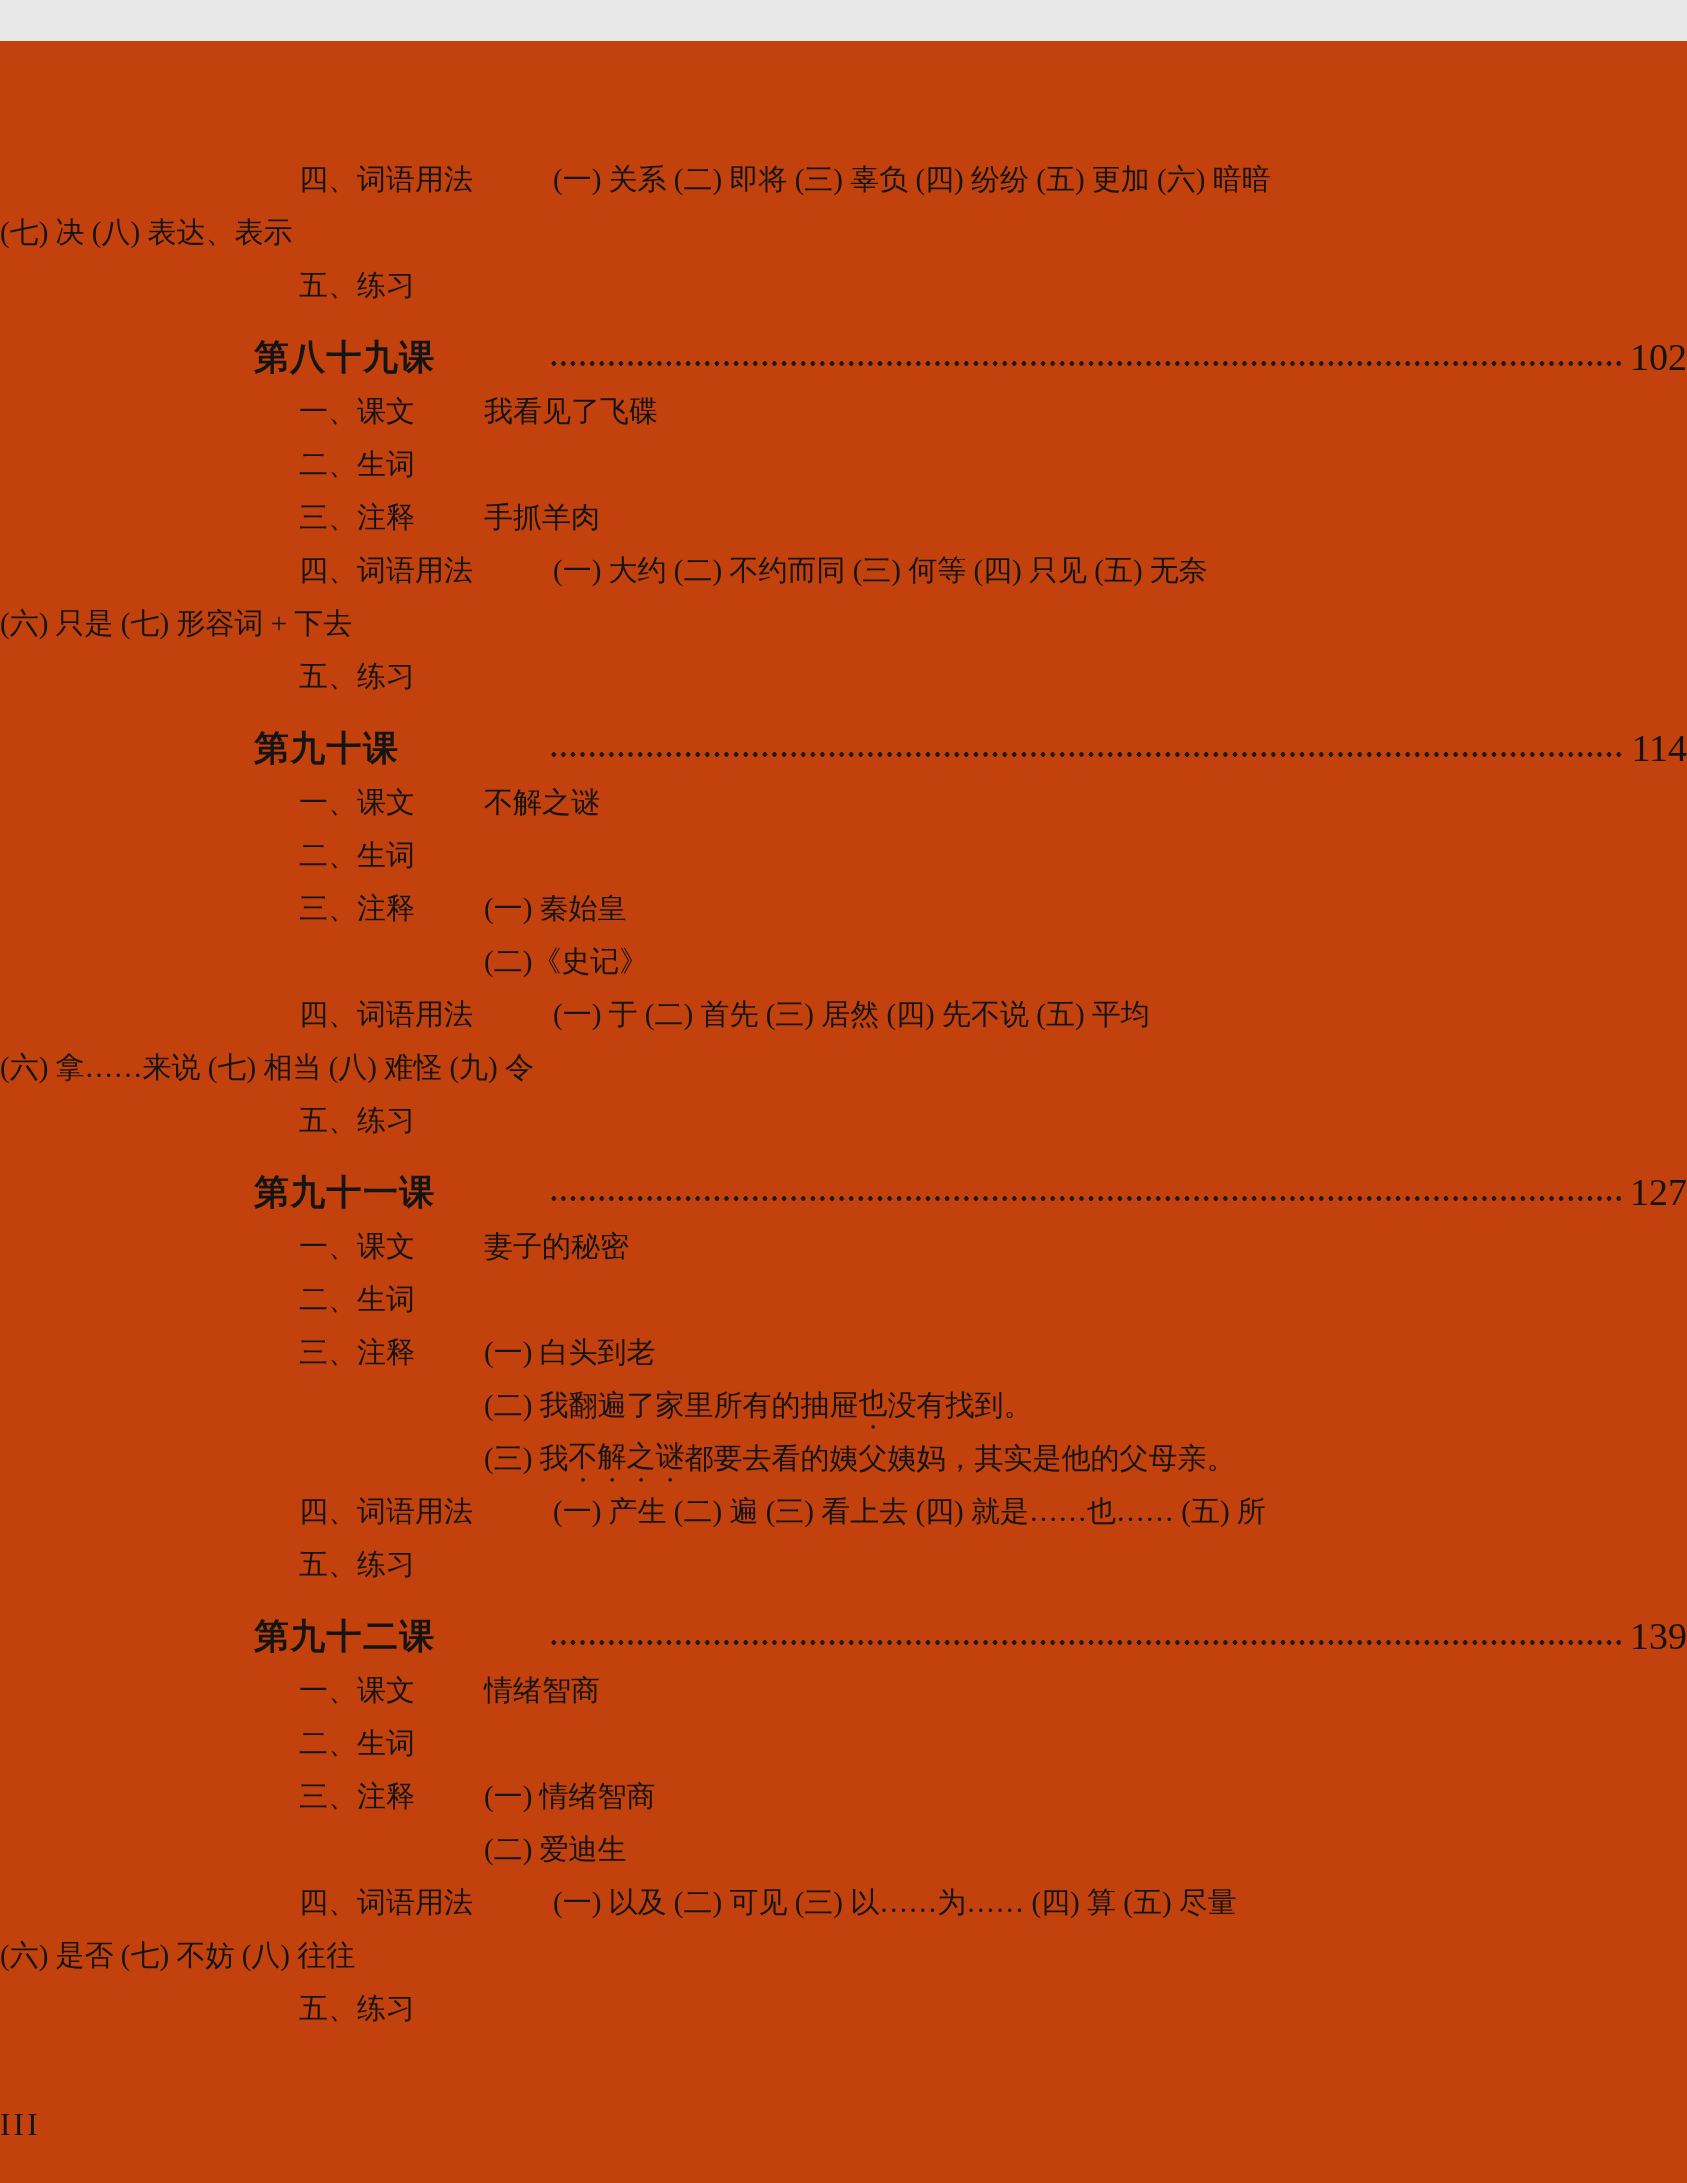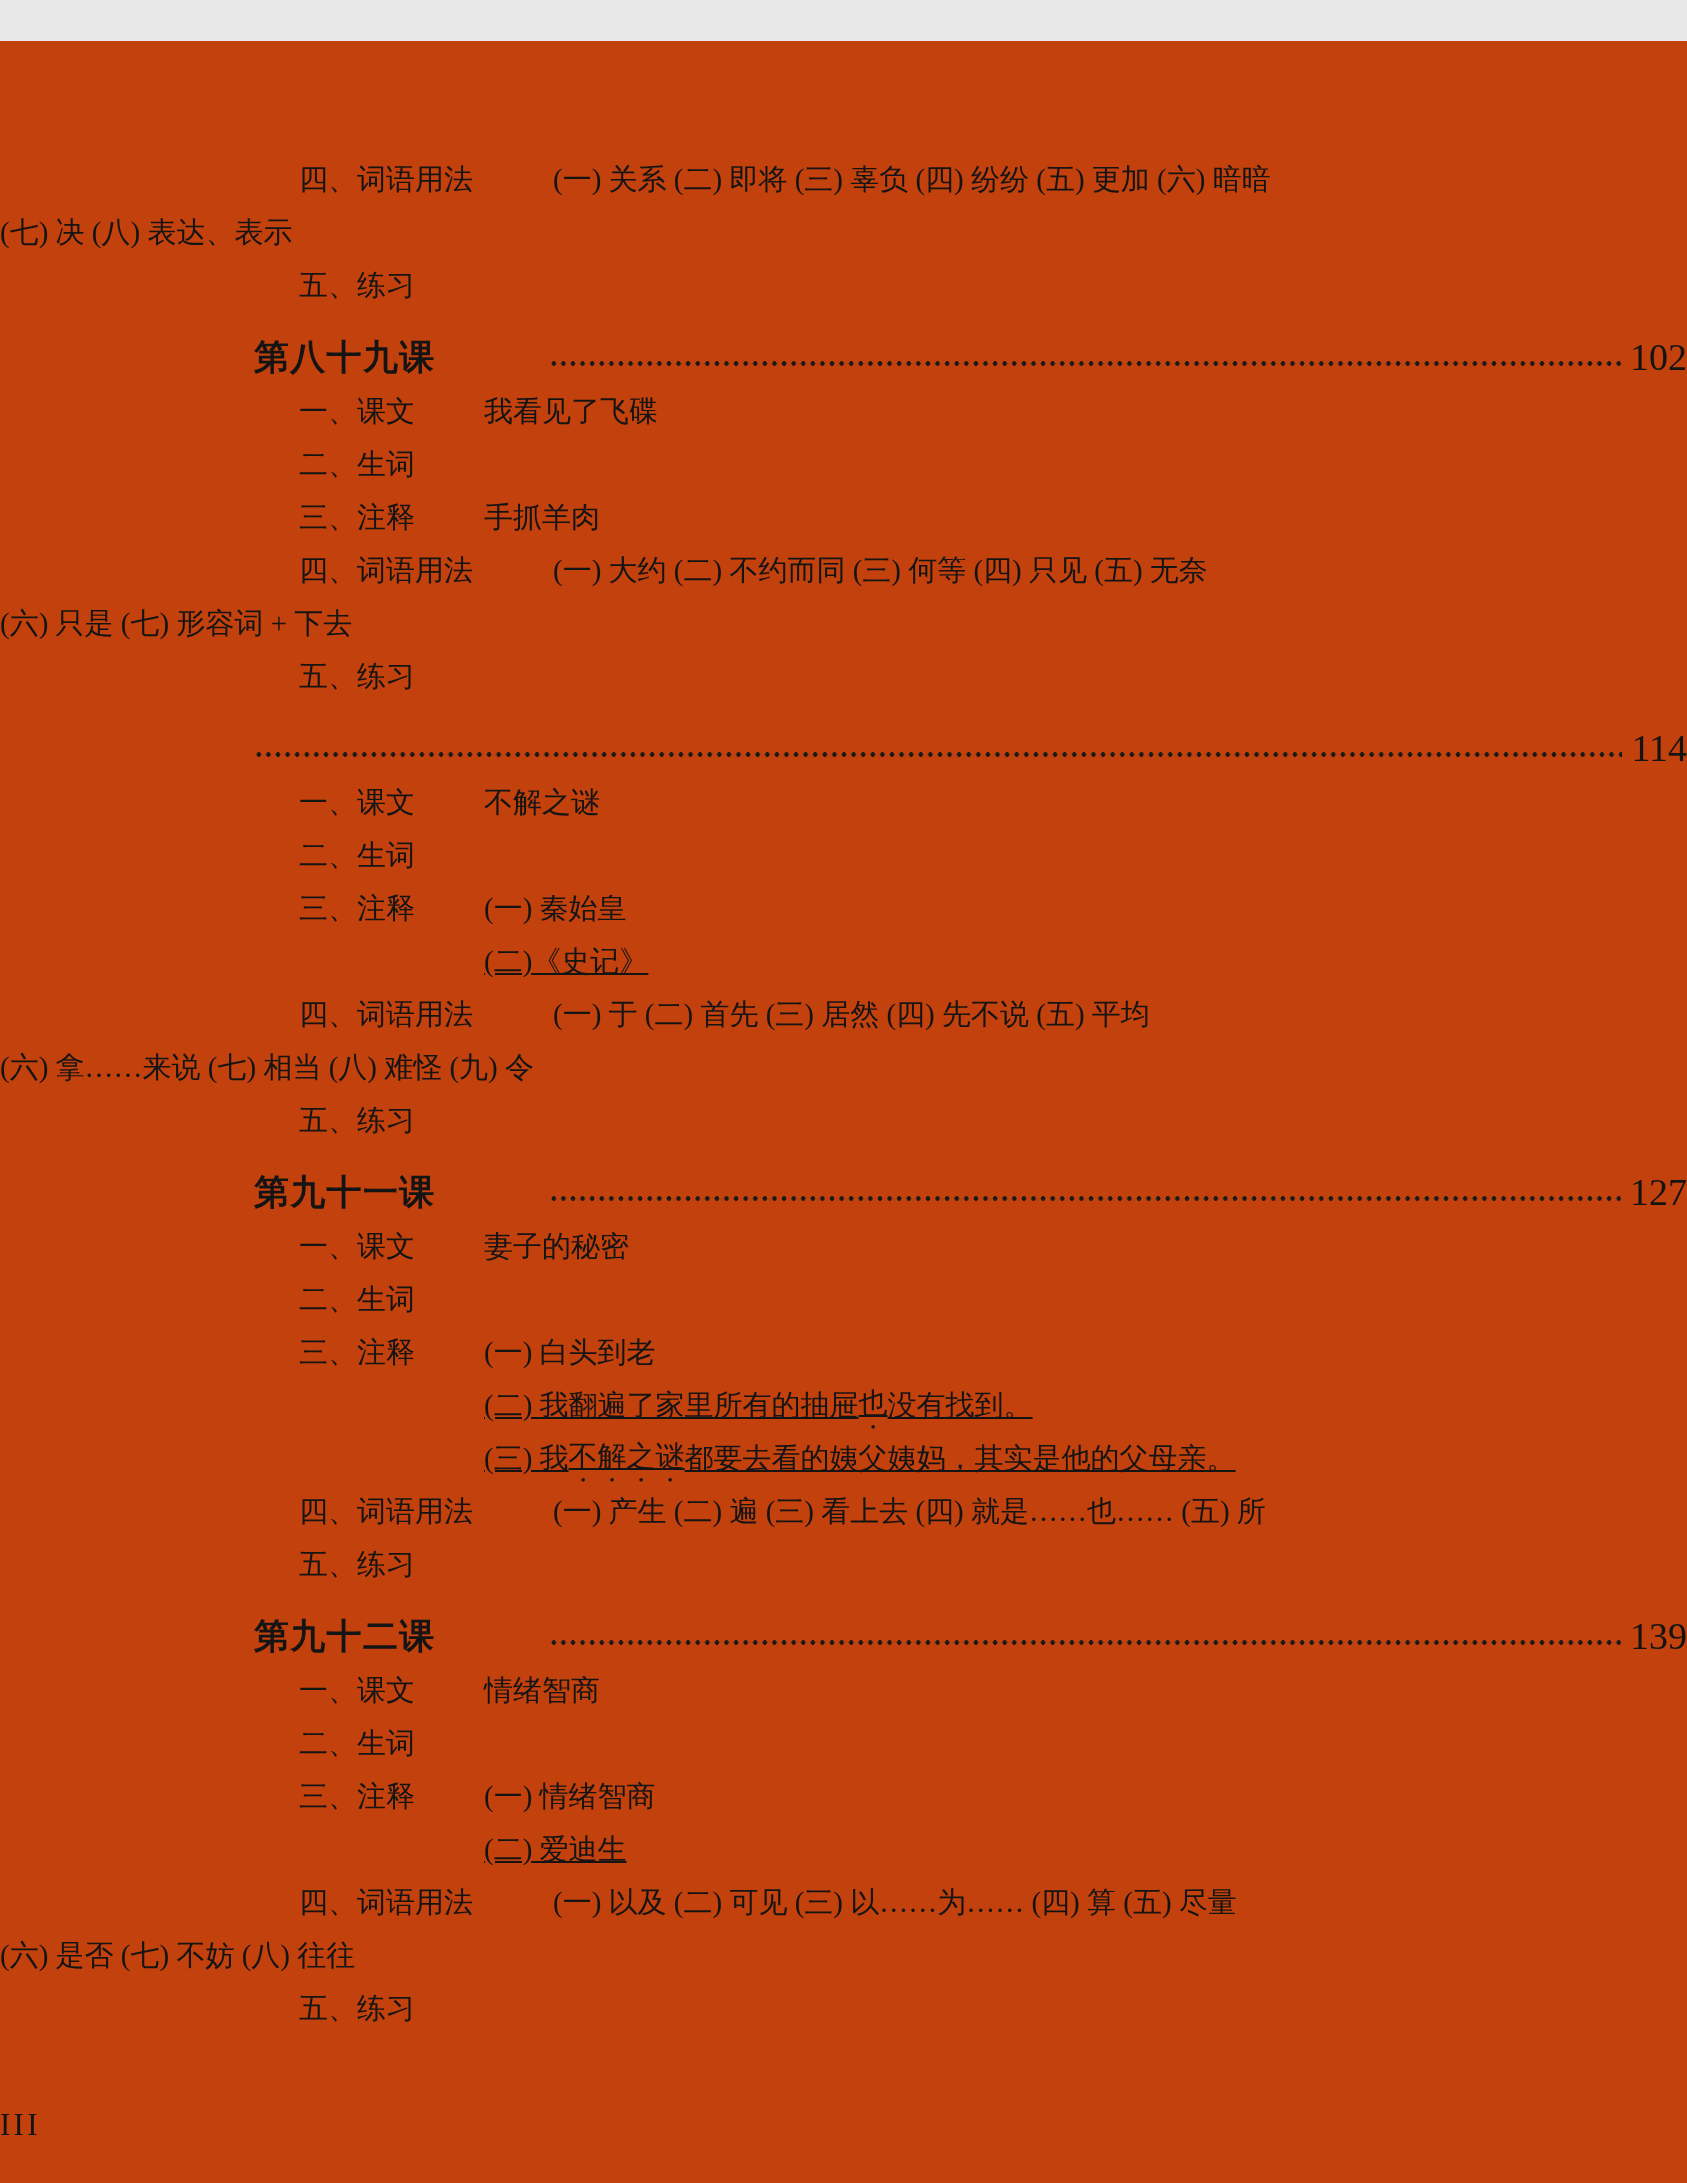--- a/index.html
+++ b/index.html
@@ -21,21 +21,21 @@
     height: 53px;
     font-size: 29px;
     line-height: 53px;
     white-space: nowrap;
   }
   .item { padding-left: 299px; }
   .ilabel { flex: 0 0 185px; }
   .ilabel.wide { flex: 0 0 254px; }
   .icontent { flex: 1; }
 
-  .cont-note  { padding-left: 484px; text-decoration: underline; }
+  .cont-note  { padding-left: 484px; }
   .cont-usage { }
 
   .heading-row {
     margin-top: 17px;
     padding-left: 254px;
     height: 56px;
   }
   .ltitle {
     flex: 0 0 295px;
     font-weight: bold;
@@ -110,20 +110,21 @@
       <span class="icontent">(一) 大约 (二) 不约而同 (三) 何等 (四) 只见 (五) 无奈</span>
     </div>
     <div class="row cont-usage">
       <span>(六) 只是 (七) 形容词 + 下去</span>
     </div>
     <div class="row item">
       <span class="ilabel">五、练习</span>
     </div>
 
     <div class="row heading-row">
+      <span class="ltitle">第九十课</span>
       <span class="leader"></span>
       <span class="pnum">114</span>
     </div>
     <div class="row item">
       <span class="ilabel">一、课文</span>
       <span class="icontent">不解之谜</span>
     </div>
     <div class="row item">
       <span class="ilabel">二、生词</span>
     </div>

